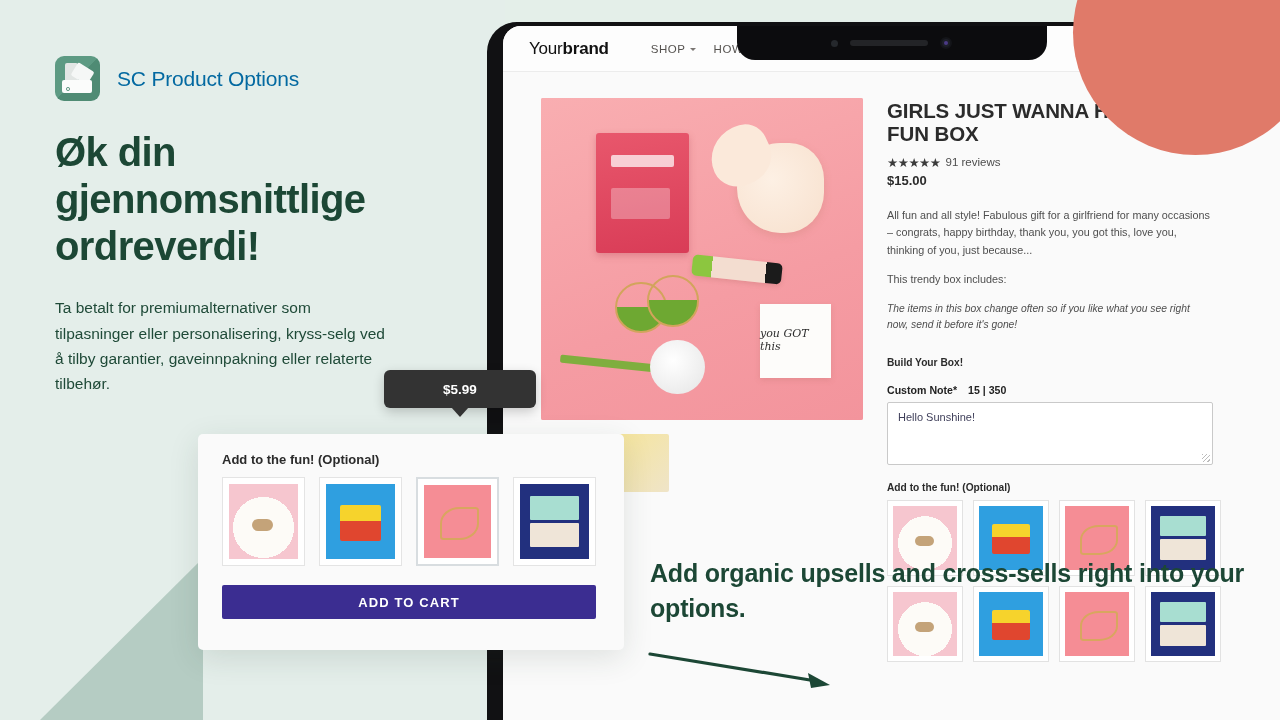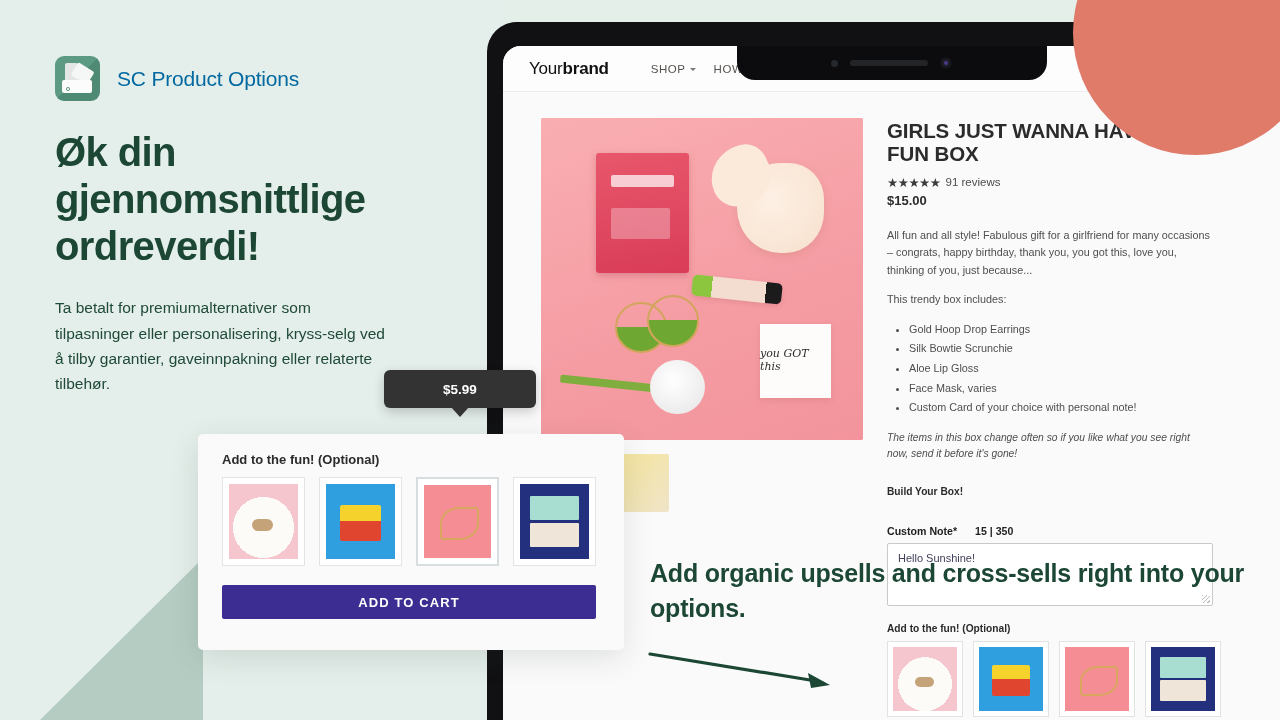--- a/index.html
+++ b/index.html
@@ -24,21 +24,21 @@
     position:absolute; right:-38px; top:-90px;
     width:245px; height:245px; border-radius:50%;
     background:#e07a69; z-index:40;
   }
 
   
   .device {
     position:absolute; left:487px; top:22px; width:793px; height:698px;
     background:#111113;
     border-radius:30px 0 0 0;
-    padding:24px 0 0 16px;
+    padding:4px 0 0 16px;
     overflow:hidden;
     z-index:5;
   }
   .device-screen {
     width:100%; height:100%;
     background:#fafafa;
     border-radius:18px 0 0 0;
     overflow:hidden;
     position:relative;
   }
@@ -175,21 +175,21 @@
   .prod-list { margin-top:11px; padding-left:22px; }
   .prod-list li {
     font-size:10.8px; color:#4e4e4e; line-height:1.82; list-style:disc;
   }
   .prod-italic {
     font-size:10.3px; color:#4e4e4e; font-style:italic;
     line-height:1.55; margin-top:12px; max-width:320px;
   }
 
   .build-label { font-size:10.2px; font-weight:700; color:#2b2b2b; margin-top:24px; }
-  .note-label-row { display:flex; gap:18px; align-items:baseline; margin-top:28px; }
+  .note-label-row { display:flex; gap:11px; align-items:baseline; margin-top:16px; }
   .note-label { font-size:10.6px; font-weight:700; color:#222; }
   .note-count { font-size:10.6px; font-weight:700; color:#222; }
   .note-box {
     margin-top:6px; width:326px; height:63px;
     border:1px solid #c9c9c9; background:#fff; border-radius:2px;
     padding:8px 10px; font-size:11px; color:#3f3f5a;
     position:relative;
   }
   .note-box::after{
     content:""; position:absolute; right:2px; bottom:2px; width:8px; height:8px;
@@ -379,27 +379,20 @@
 
       <div class="pdp-right">
         <div class="prod-title">GIRLS JUST WANNA HAVE FUN BOX</div>
         <div class="rating-row">
           <span class="stars">★★★★★</span>
           <span class="reviews">91 reviews</span>
         </div>
         <div class="price">$15.00</div>
         <p class="prod-desc">All fun and all style! Fabulous gift for a girlfriend for many occasions – congrats, happy birthday, thank you, you got this, love you, thinking of you, just because...</p>
         <p class="prod-desc second">This trendy box includes:</p>
-        <ul class="prod-list">
-          <li>Gold Hoop Drop Earrings</li>
-          <li>Silk Bowtie Scrunchie</li>
-          <li>Aloe Lip Gloss</li>
-          <li>Face Mask, varies</li>
-          <li>Custom Card of your choice with personal note!</li>
-        </ul>
         <p class="prod-italic">The items in this box change often so if you like what you see right now, send it before it's gone!</p>
 
         <div class="build-label">Build Your Box!</div>
 
         <div class="note-label-row">
           <span class="note-label">Custom Note*</span>
           <span class="note-count">15 | 350</span>
         </div>
         <div class="note-box" placeholder="Write your note">Hello Sunshine!</div>
 

